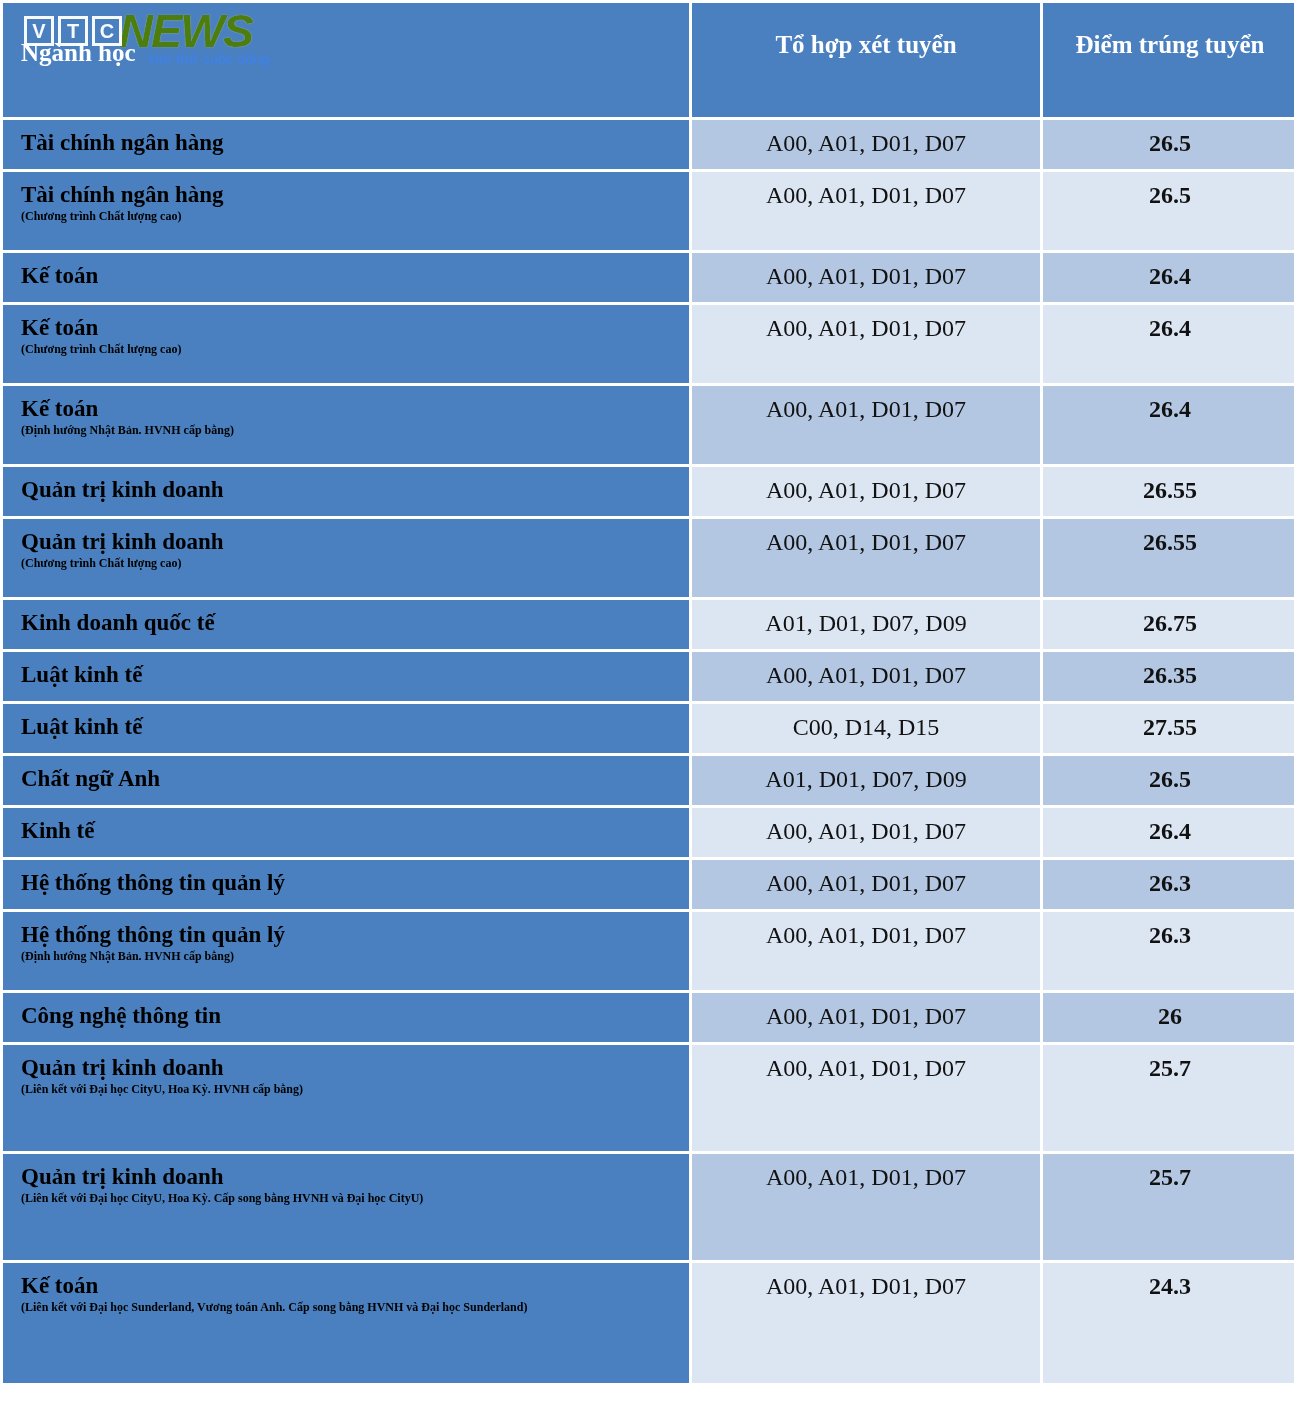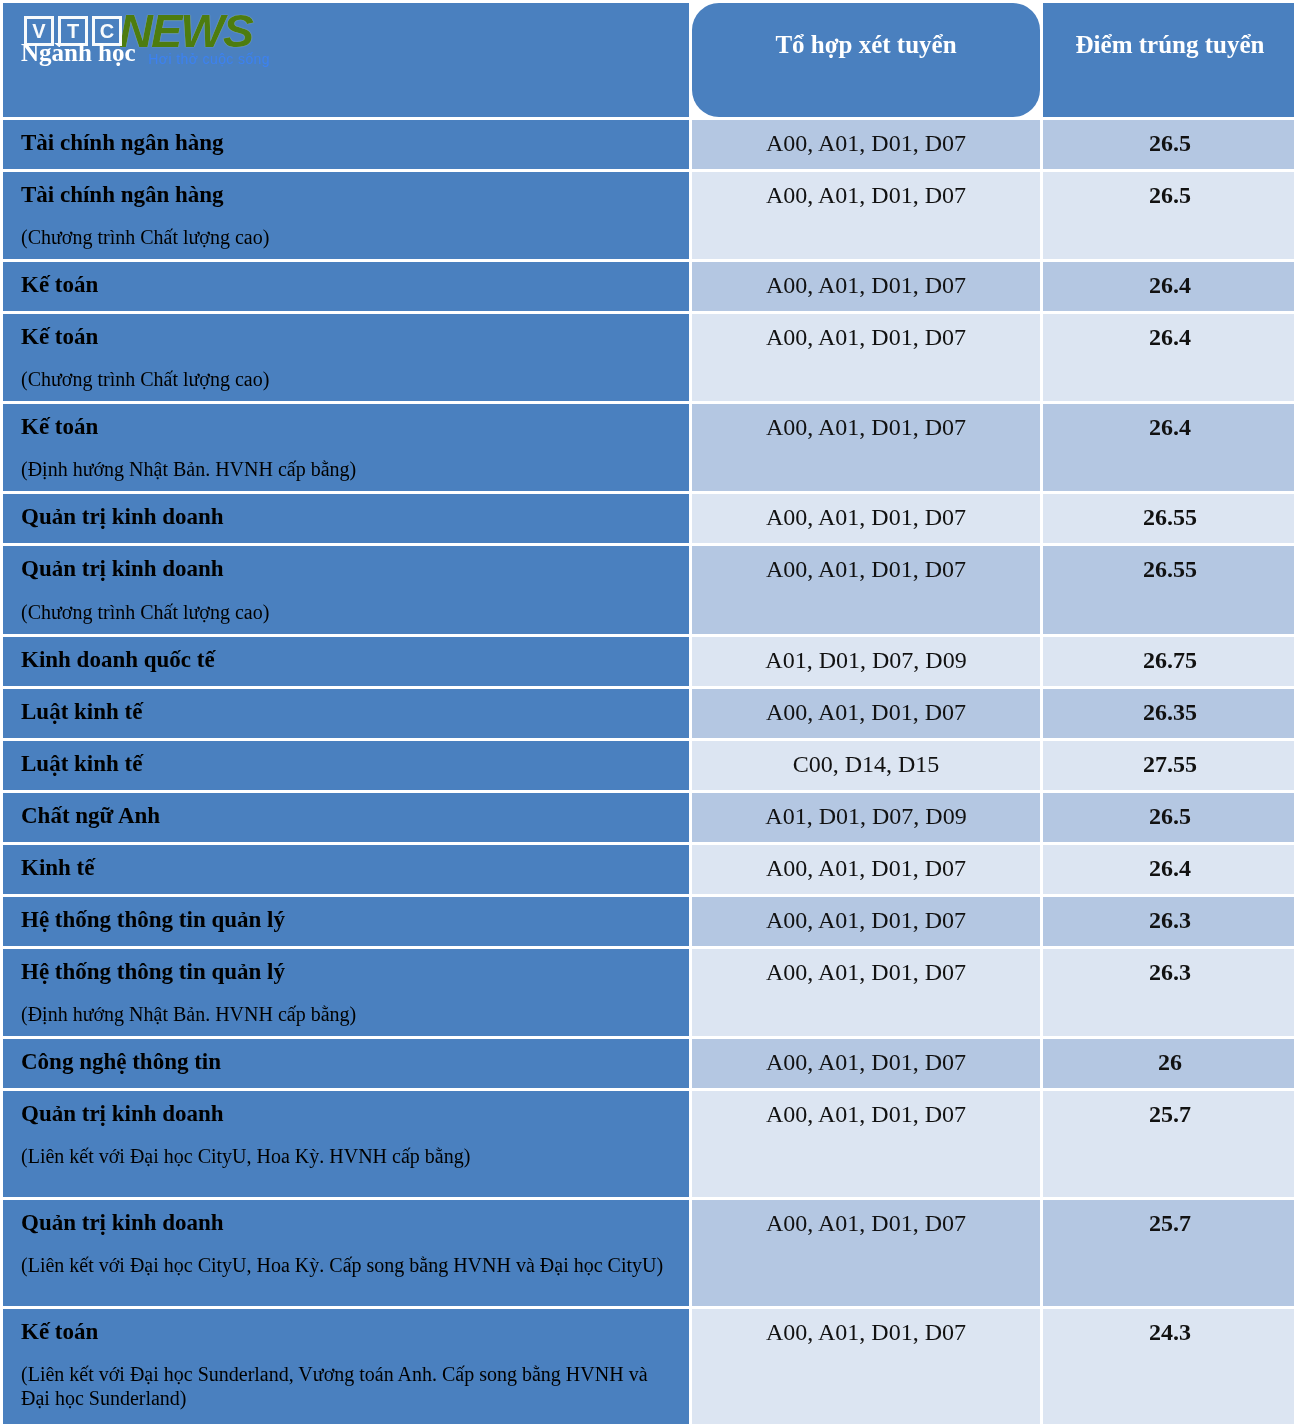--- a/index.html
+++ b/index.html
@@ -34,39 +34,39 @@
     background: #4A80BF;
     color: #ffffff;
     font-weight: bold;
     font-size: 25px;
     padding: 8px 10px 12px 10px;
     vertical-align: top;
     height: 114px;
     line-height: 1.15;
   }
   th.th-name   { text-align: left; padding-left: 18px; padding-top: 36px; }
-  th.th-combo  { text-align: center; padding-top: 28px; border-radius: 27px;}
+  th.th-combo  { text-align: center; padding-top: 28px;}
   th.th-score  { text-align: center; padding-top: 28px; }
 
   
   tbody td { vertical-align: top; line-height: 1.18; }
 
   td.c-major {
     background: #4A80BF;
     color: #000000;
     font-weight: bold;
     font-size: 23px;
     padding: 9px 12px 10px 18px;
     text-align: left;
   }
   td.c-major .major-sub {
     display: block;
-    font-size: 20px;
-    font-weight: normal;
-    margin-top: 17px;
+    font-size: 12px;
+    font-weight: bold;
+    margin-top: 1px;
     line-height: 1.2;
   }
 
   td.c-combo, td.c-score {
     color: #111111;
     text-align: center;
     padding: 9px 6px 1px 6px;
   }
   td.c-combo { font-size: 24px; font-weight: normal; }
   td.c-score { font-size: 24px; font-weight: bold; }

